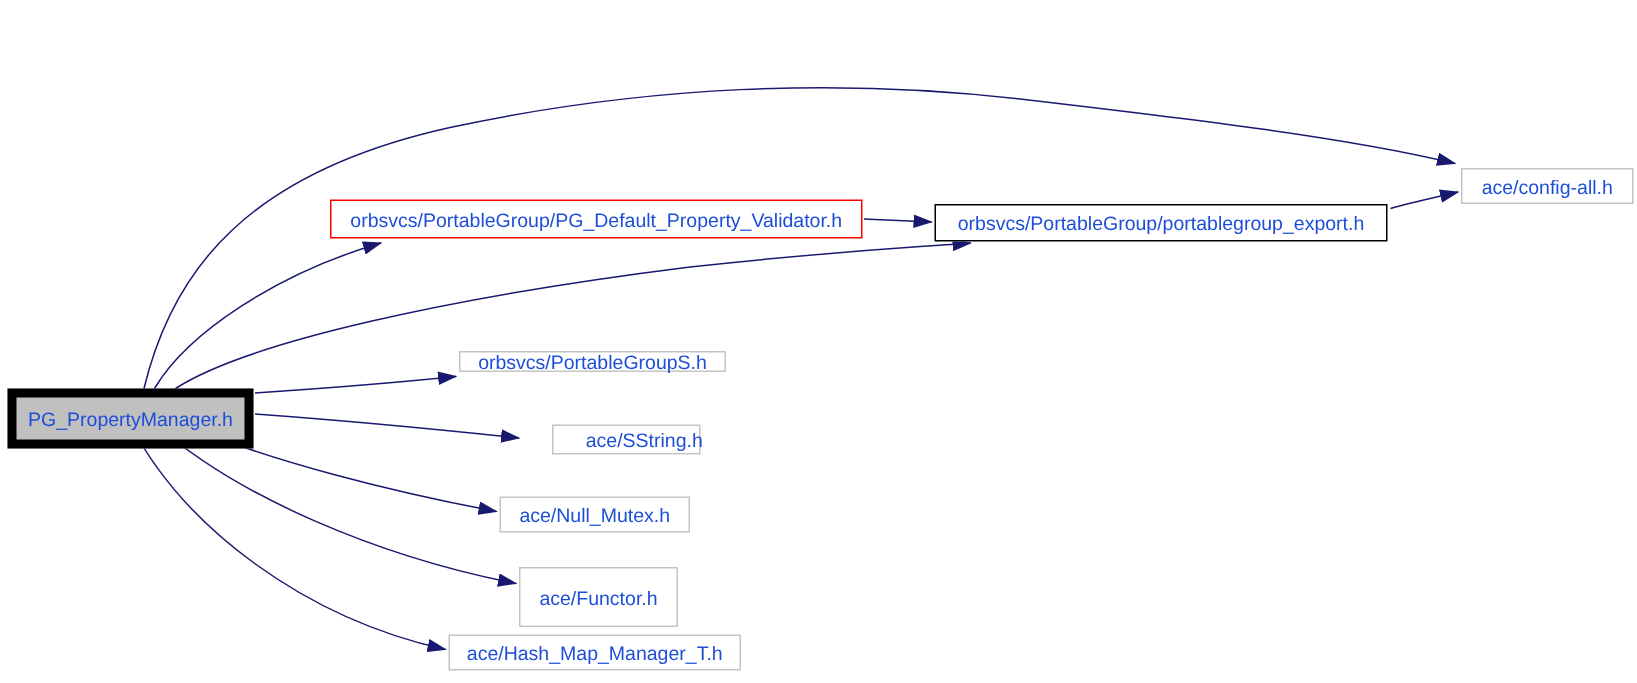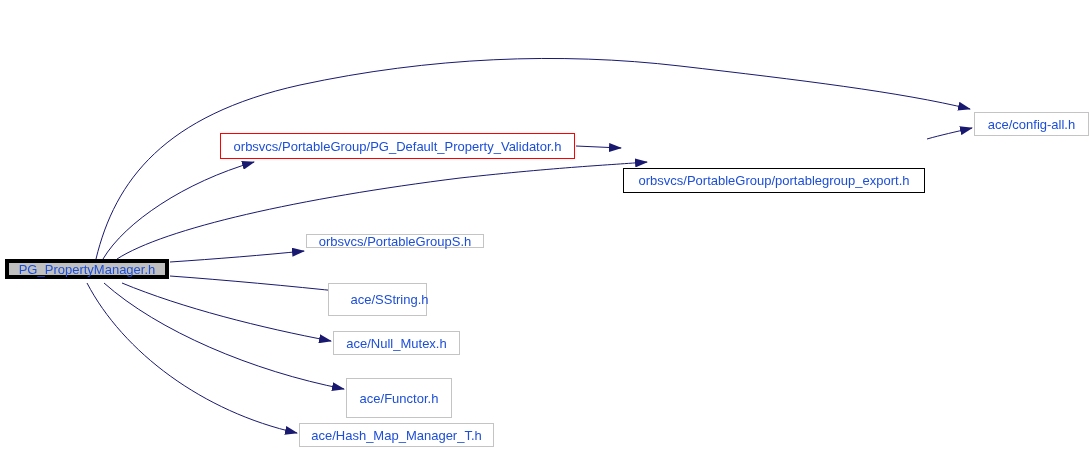--- a/index.html
+++ b/index.html
@@ -26,26 +26,26 @@
     box-sizing: border-box;
     display: flex;
     align-items: center;
     justify-content: center;
     white-space: nowrap;
     font-size: 13px;
     color: #1d4ed8;
     background: #ffffff;
     border: 1px solid #c4c4c4;
   }
-  .n-main      { left: 5px;   top: 259px; width: 164px; height: 20px; border: 4px solid #14532d; background: #c0c0c0; }
+  .n-main      { left: 5px;   top: 259px; width: 164px; height: 40px; border: 6px solid #14532d; background: #c0c0c0; }
   .n-validator { left: 220px; top: 133px; width: 355px; height: 26px; border-color: #ff0000; }
   .n-export    { left: 623px; top: 136px; width: 302px; height: 25px; border-color: #000000; }
   .n-configall { left: 974px; top: 112px; width: 115px; height: 24px; }
   .n-pgs       { left: 306px; top: 234px; width: 178px; height: 14px; }
-  .n-sstring   { left: 328px; top: 283px; width: 99px;  height: 33px; padding-left: 24px; }
+  .n-sstring   { left: 368px; top: 283px; width: 99px;  height: 20px; padding-left: 24px; }
   .n-nullmutex { left: 333px; top: 331px; width: 127px; height: 24px; }
   .n-functor   { left: 346px; top: 378px; width: 106px; height: 40px; }
   .n-hashmap   { left: 299px; top: 423px; width: 195px; height: 24px; }
 </style>
 </head>
 <body>
 
 <div class="canvas">
 
   <svg class="edges" viewBox="0 0 1091 455" xmlns="http://www.w3.org/2000/svg">
@@ -64,21 +64,21 @@
     <path class="edge" d="M 170 276 C 225 280, 290 286, 346 292" marker-end="url(#arrowhead)" stroke="#191970"></path>
     <path class="edge" d="M 122 283 C 182 308, 262 328, 331 341" marker-end="url(#arrowhead)" stroke="#191970"></path>
     <path class="edge" d="M 104 283 C 158 331, 252 371, 344 389" marker-end="url(#arrowhead)" stroke="#191970"></path>
     <path class="edge" d="M 87 283 C 123 352, 203 412, 297 433" marker-end="url(#arrowhead)" stroke="#191970"></path>
   </svg>
 
   <div class="node n-main" style="border-color: rgb(0, 0, 0); background-color: rgb(192, 192, 192);">PG_PropertyManager.h</div>
 
   <div class="node n-validator" style="border-color: rgb(255, 0, 0); background-color: rgb(255, 255, 255);">orbsvcs/PortableGroup/PG_Default_Property_Validator.h</div>
 
-  <div class="node n-export" style="border-color: rgb(0, 0, 0); background-color: rgb(255, 255, 255); margin-top: 32px;">orbsvcs/PortableGroup/portablegroup_export.h</div>
+  <div class="node n-export" style="border-color: rgb(0, 0, 0); background-color: rgb(255, 255, 255);">orbsvcs/PortableGroup/portablegroup_export.h</div>
 
   <div class="node n-configall" style="border-color: rgb(196, 196, 196); background-color: rgb(255, 255, 255);">ace/config-all.h</div>
 
   <div class="node n-pgs" style="border-color: rgb(196, 196, 196); background-color: rgb(255, 255, 255);">orbsvcs/PortableGroupS.h</div>
 
   <div class="node n-sstring" style="border-color: rgb(196, 196, 196); background-color: rgb(255, 255, 255);">ace/SString.h</div>
 
   <div class="node n-nullmutex" style="border-color: rgb(196, 196, 196); background-color: rgb(255, 255, 255);">ace/Null_Mutex.h</div>
 
   <div class="node n-functor" style="border-color: rgb(196, 196, 196); background-color: rgb(255, 255, 255);">ace/Functor.h</div>

